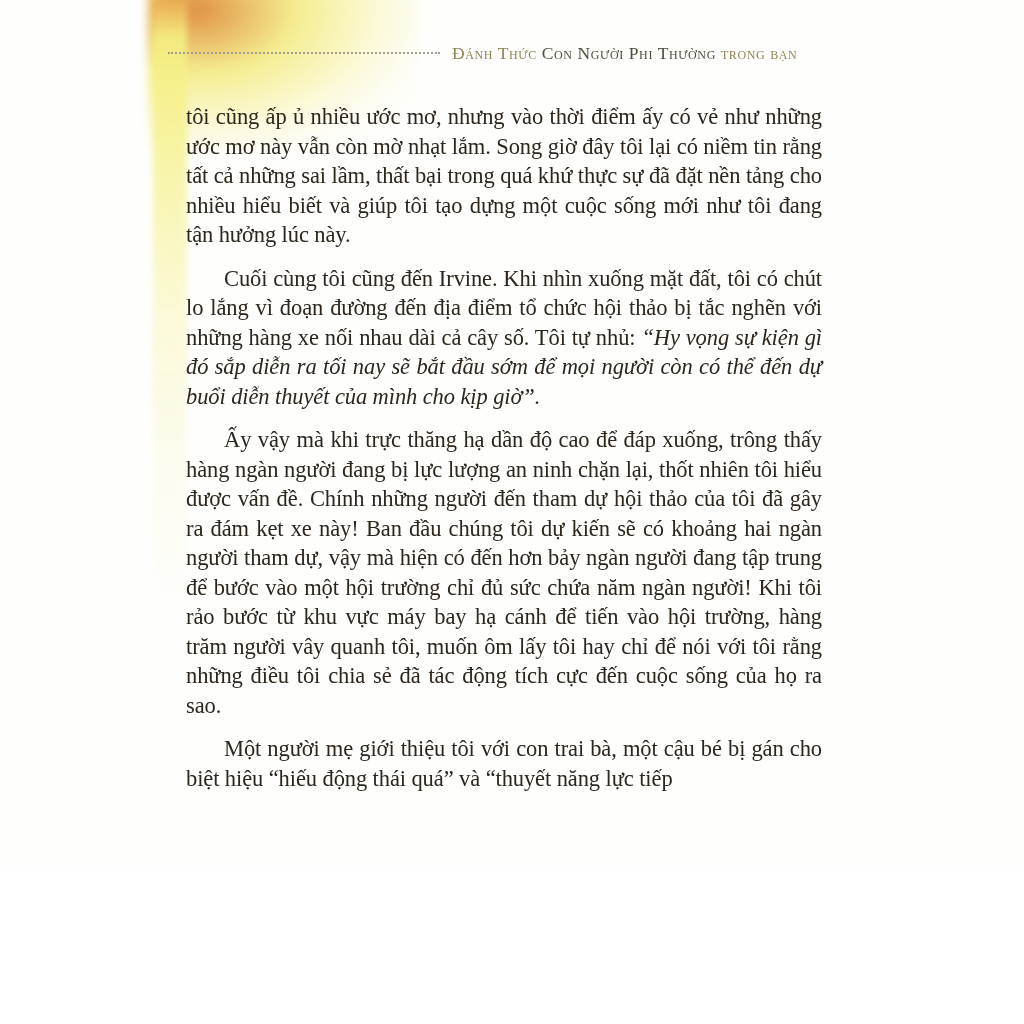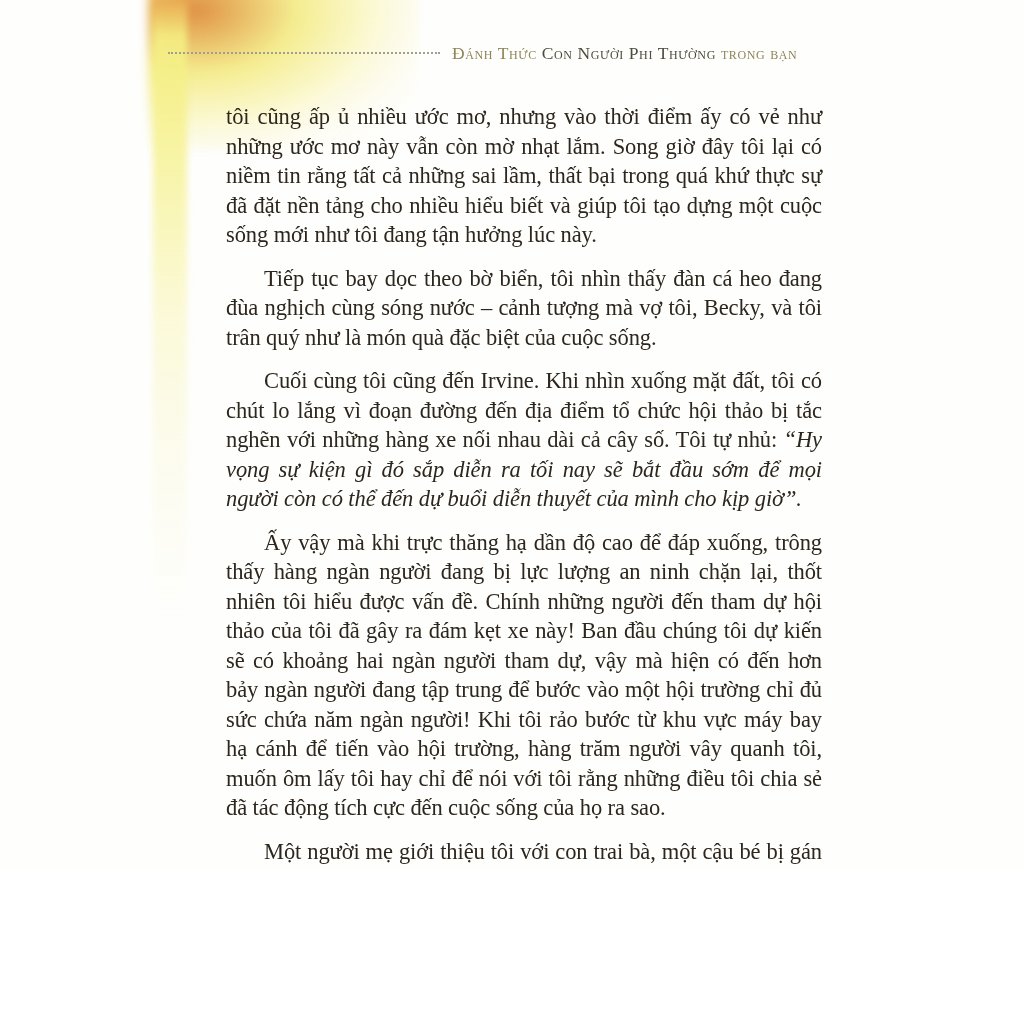--- a/index.html
+++ b/index.html
@@ -71,21 +71,21 @@
     position: absolute;
     left: 186px; top: 102px;
     width: 636px;
     font-size: 22.5px;
     line-height: 29.5px;
     letter-spacing: -0.1px;
     color: #2c261d;
     text-align: justify;
     z-index: 1;
   }
-  .para { margin: 0 0 14px 8px; text-indent: 38px; padding-left: 32px; }
+  .para { margin: 0 0 14px 0; text-indent: 38px; }
   .para.continuation { text-indent: 0; }
   .seg-italic { font-style: italic; }
 
   
   .artifact-tick {
     position: absolute;
     left: 766px; top: 1004px;
     width: 2px; height: 13px;
     background: #4f4f4f;
     z-index: 1;
@@ -100,25 +100,24 @@
   <div class="edge-strip"></div>
 
   <header class="running-head">
     <span class="dotline"></span>
     <span class="head-title"><span class="head-seg-light">Đánh Thức </span><span class="head-seg-dark">Con Người Phi Thường </span><span class="head-seg-light">trong bạn</span></span>
   </header>
 
   <main class="body-text">
     <p class="para continuation"><span>tôi cũng ấp ủ nhiều ước mơ, nhưng vào thời điểm ấy có vẻ như những ước mơ này vẫn còn mờ nhạt lắm. Song giờ đây tôi lại có niềm tin rằng tất cả những sai lầm, thất bại trong quá khứ thực sự đã đặt nền tảng cho nhiều hiểu biết và giúp tôi tạo dựng một cuộc sống mới như tôi đang tận hưởng lúc này.</span></p>
 
-    <p class="para"><span>Tiếp tục bay dọc theo bờ biển, tôi nhìn thấy đàn cá heo đang đùa nghịch cùng sóng nước – cảnh tượng mà vợ tôi, Becky, và tôi trân quý như là món quà đặc biệt của cuộc sống.</span></p>
 
     <p class="para"><span>Cuối cùng tôi cũng đến Irvine. Khi nhìn xuống mặt đất, tôi có chút lo lắng vì đoạn đường đến địa điểm tổ chức hội thảo bị tắc nghẽn với những hàng xe nối nhau dài cả cây số. Tôi tự nhủ: </span><span class="seg-italic">“Hy vọng sự kiện gì đó sắp diễn ra tối nay sẽ bắt đầu sớm để mọi người còn có thể đến dự buổi diễn thuyết của mình cho kịp giờ”.</span></p>
 
     <p class="para"><span>Ấy vậy mà khi trực thăng hạ dần độ cao để đáp xuống, trông thấy hàng ngàn người đang bị lực lượng an ninh chặn lại, thốt nhiên tôi hiểu được vấn đề. Chính những người đến tham dự hội thảo của tôi đã gây ra đám kẹt xe này! Ban đầu chúng tôi dự kiến sẽ có khoảng hai ngàn người tham dự, vậy mà hiện có đến hơn bảy ngàn người đang tập trung để bước vào một hội trường chỉ đủ sức chứa năm ngàn người! Khi tôi rảo bước từ khu vực máy bay hạ cánh để tiến vào hội trường, hàng trăm người vây quanh tôi, muốn ôm lấy tôi hay chỉ để nói với tôi rằng những điều tôi chia sẻ đã tác động tích cực đến cuộc sống của họ ra sao.</span></p>
 
 
-    <p class="para"><span>Một người mẹ giới thiệu tôi với con trai bà, một cậu bé bị gán cho biệt hiệu “hiếu động thái quá” và “thiếu năng lực tiếp</span></p>
+    <p class="para"><span>Một người mẹ giới thiệu tôi với con trai bà, một cậu bé bị gán cho biệt hiệu “hiếu động thái quá” và “thuyết năng lực tiếp</span></p>
   </main>
 
   <div class="artifact-tick"></div>
 
 </div>
 
 </body></html>

